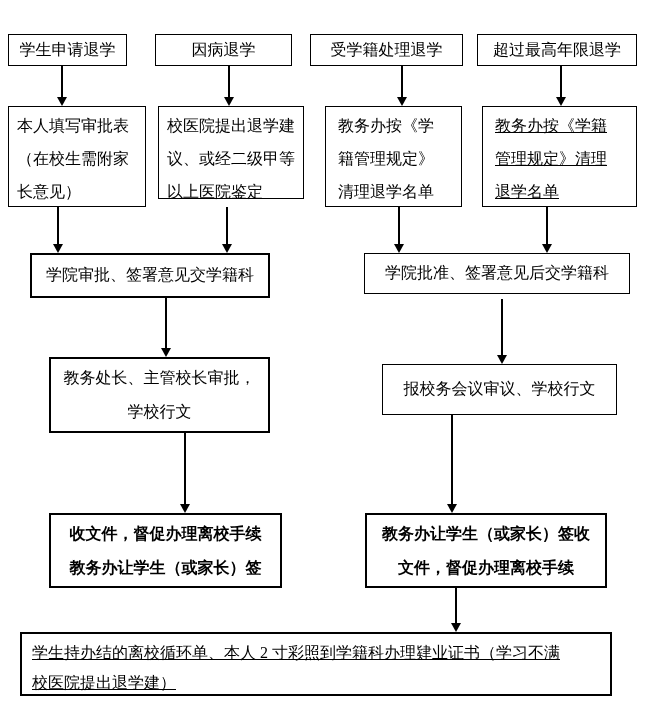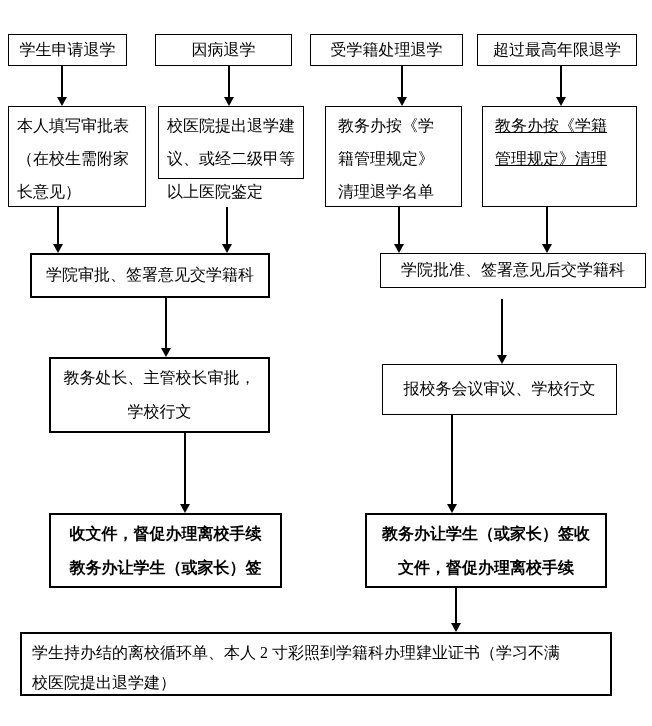--- a/index.html
+++ b/index.html
@@ -79,42 +79,43 @@
   <div class="arrow" style="left:61px;  top:66px; height:31px;"></div>
   <div class="arrow" style="left:228px; top:66px; height:31px;"></div>
   <div class="arrow" style="left:401px; top:66px; height:31px;"></div>
   <div class="arrow" style="left:560px; top:66px; height:31px;"></div>
 
   <div class="box multiline" style="left:8px; top:106px; width:138px; height:101px;">
     <div class="line">本人填写审批表</div>
     <div class="line">（在校生需附家</div>
     <div class="line">长意见）</div>
   </div>
-  <div class="box multiline" style="left:158px; top:106px; width:146px; height:73px;">
+  <div class="box multiline" style="left:158px; top:106px; width:146px; height:93px;">
     <div class="line">校医院提出退学建</div>
     <div class="line">议、或经二级甲等</div>
     <div class="line">以上医院鉴定</div>
   </div>
   <div class="box multiline" style="left:325px; top:106px; width:137px; height:101px; padding-left:12px;">
     <div class="line">教务办按《学</div>
     <div class="line">籍管理规定》</div>
     <div class="line">清理退学名单</div>
   </div>
   <div class="box multiline" style="left:482px; top:106px; width:155px; height:101px; padding-left:12px;text-decoration:underline;">
     <div class="line">教务办按《学籍</div>
     <div class="line">管理规定》清理</div>
+    <div class="line">退学名单</div>
   </div>
 
   <div class="arrow" style="left:57px;  top:207px; height:37px;"></div>
   <div class="arrow" style="left:226px; top:207px; height:37px;"></div>
   <div class="arrow" style="left:398px; top:207px; height:37px;"></div>
   <div class="arrow" style="left:546px; top:207px; height:37px;"></div>
 
   <div class="box center thick" style="left:30px; top:253px; width:240px; height:45px;">学院审批、签署意见交学籍科</div>
-  <div class="box center" style="left:380px; top:253px; width:266px; height:35px;">学院批准、签署意见后交学籍科</div>
+  <div class="box center" style="left:364px; top:253px; width:266px; height:41px;">学院批准、签署意见后交学籍科</div>
 
   <div class="arrow" style="left:165px; top:298px; height:50px;"></div>
   <div class="arrow" style="left:501px; top:299px; height:56px;"></div>
 
   <div class="box stack thick" style="left:49px; top:357px; width:221px; height:76px;">
     <div class="line">教务处长、主管校长审批，</div>
     <div class="line">学校行文</div>
   </div>
   <div class="box center" style="left:382px; top:364px; width:235px; height:51px;">报校务会议审议、学校行文</div>
 
@@ -125,18 +126,18 @@
     <div class="line">收文件，督促办理离校手续</div>
     <div class="line">教务办让学生（或家长）签</div>
   </div>
   <div class="box stack thick bold" style="left:365px; top:513px; width:242px; height:75px;">
     <div class="line">教务办让学生（或家长）签收</div>
     <div class="line">文件，督促办理离校手续</div>
   </div>
 
   <div class="arrow" style="left:455px; top:588px; height:35px;"></div>
 
-  <div class="box note thick" style="left:20px; top:632px; width:592px; height:64px;">
+  <div class="box note thick" style="left:20px; top:632px; width:592px; height:64px;text-decoration:underline;">
     <div class="line">学生持办结的离校循环单、本人 2 寸彩照到学籍科办理肄业证书（学习不满</div>
     <div class="line">校医院提出退学建）</div>
   </div>
 
 </div>
 
 </body></html>

